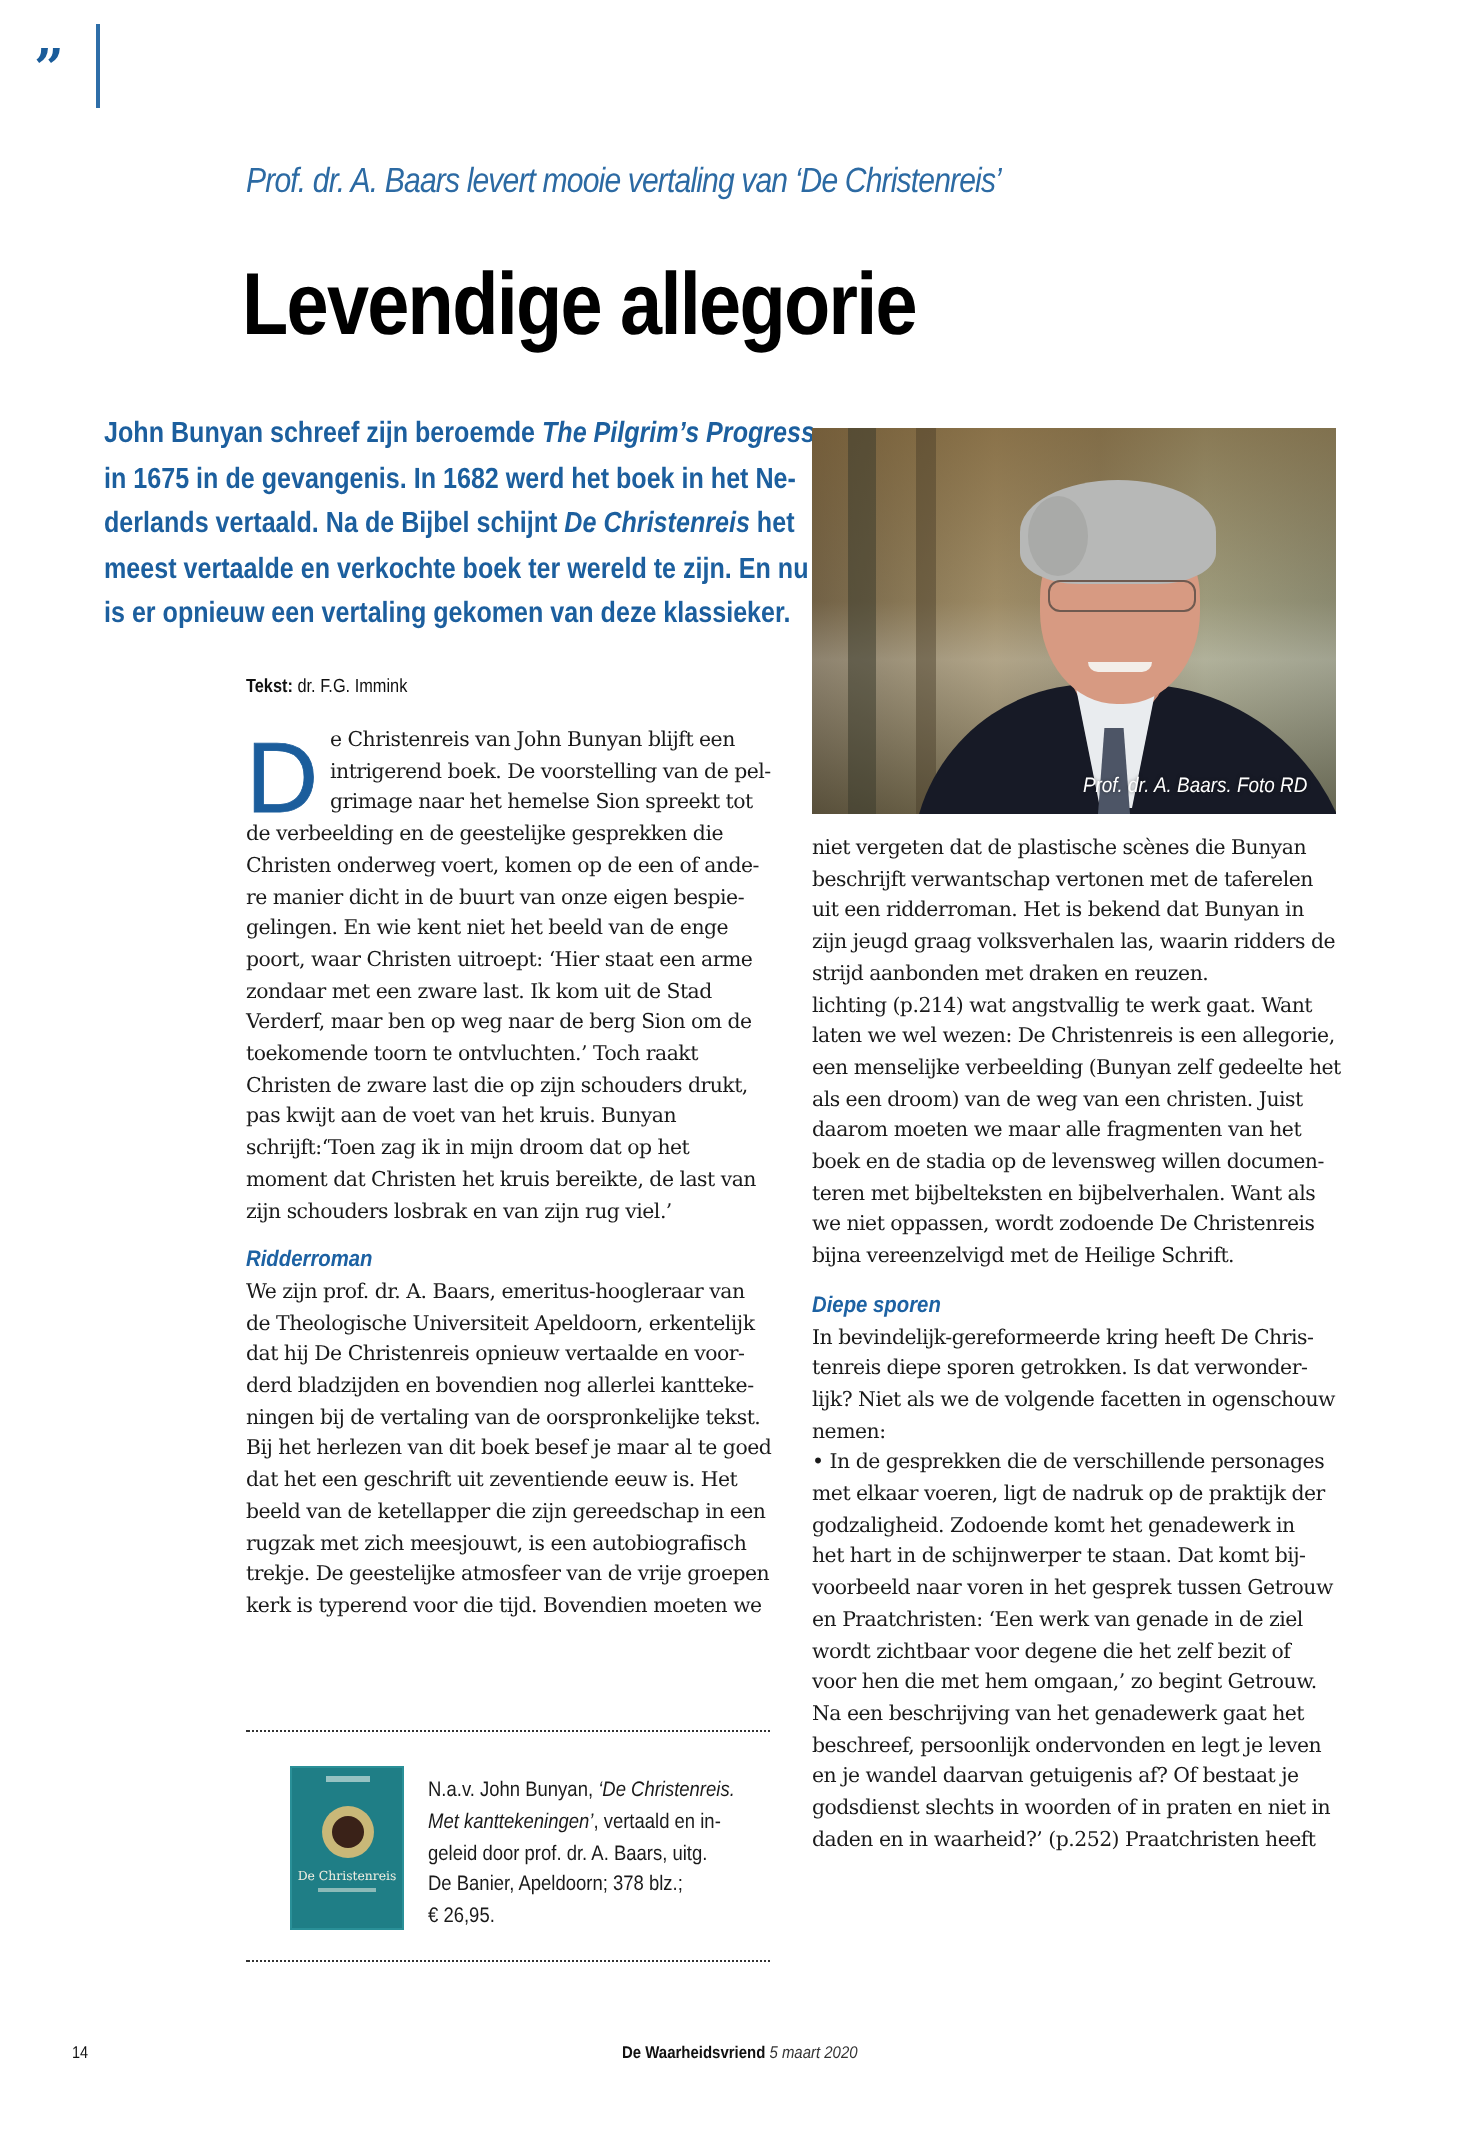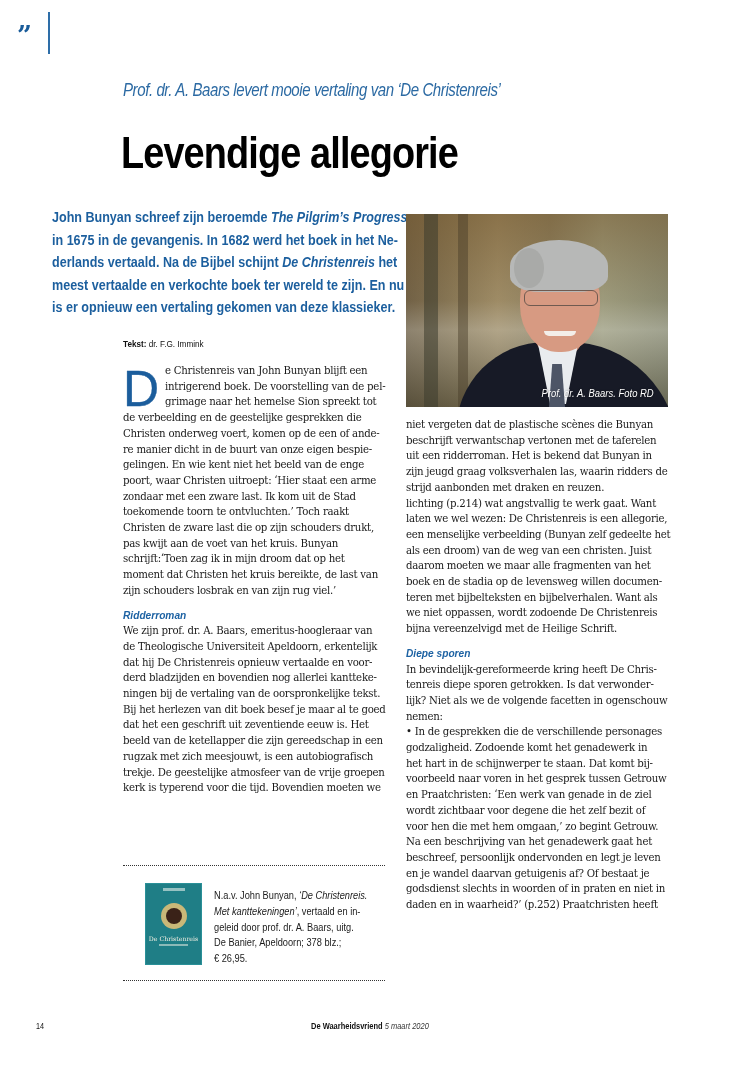--- a/index.html
+++ b/index.html
@@ -130,20 +130,21 @@
         <span class="ln dropcap-line">intrigerend boek. De voorstelling van de pel-</span>
         <span class="ln dropcap-line">grimage naar het hemelse Sion spreekt tot</span>
       </div>
     <div id="left-p1">
         <span class="ln">de verbeelding en de geestelijke gesprekken die</span>
         <span class="ln">Christen onderweg voert, komen op de een of ande-</span>
         <span class="ln">re manier dicht in de buurt van onze eigen bespie-</span>
         <span class="ln">gelingen. En wie kent niet het beeld van de enge</span>
         <span class="ln">poort, waar Christen uitroept: ‘Hier staat een arme</span>
         <span class="ln">zondaar met een zware last. Ik kom uit de Stad</span>
+        <span class="ln">Verderf, maar ben op weg naar de berg Sion om de</span>
         <span class="ln">toekomende toorn te ontvluchten.’ Toch raakt</span>
         <span class="ln">Christen de zware last die op zijn schouders drukt,</span>
         <span class="ln">pas kwijt aan de voet van het kruis. Bunyan</span>
         <span class="ln">schrijft:‘Toen zag ik in mijn droom dat op het</span>
         <span class="ln">moment dat Christen het kruis bereikte, de last van</span>
         <span class="ln">zijn schouders losbrak en van zijn rug viel.’</span>
       </div>
     <span class="gap"></span>
     <span class="subhead">Ridderroman</span>
     <div id="left-p2">
@@ -179,20 +180,21 @@
         <span class="ln">bijna vereenzelvigd met de Heilige Schrift.</span>
       </div>
     <span class="gap"></span>
     <span class="subhead">Diepe sporen</span>
     <div id="right-p2">
         <span class="ln">In bevindelijk-gereformeerde kring heeft De Chris-</span>
         <span class="ln">tenreis diepe sporen getrokken. Is dat verwonder-</span>
         <span class="ln">lijk? Niet als we de volgende facetten in ogenschouw</span>
         <span class="ln">nemen:</span>
         <span class="ln">• In de gesprekken die de verschillende personages</span>
+        <span class="ln">met elkaar voeren, ligt de nadruk op de praktijk der</span>
         <span class="ln">godzaligheid. Zodoende komt het genadewerk in</span>
         <span class="ln">het hart in de schijnwerper te staan. Dat komt bij-</span>
         <span class="ln">voorbeeld naar voren in het gesprek tussen Getrouw</span>
         <span class="ln">en Praatchristen: ‘Een werk van genade in de ziel</span>
         <span class="ln">wordt zichtbaar voor degene die het zelf bezit of</span>
         <span class="ln">voor hen die met hem omgaan,’ zo begint Getrouw.</span>
         <span class="ln">Na een beschrijving van het genadewerk gaat het</span>
         <span class="ln">beschreef, persoonlijk ondervonden en legt je leven</span>
         <span class="ln">en je wandel daarvan getuigenis af? Of bestaat je</span>
         <span class="ln">godsdienst slechts in woorden of in praten en niet in</span>

